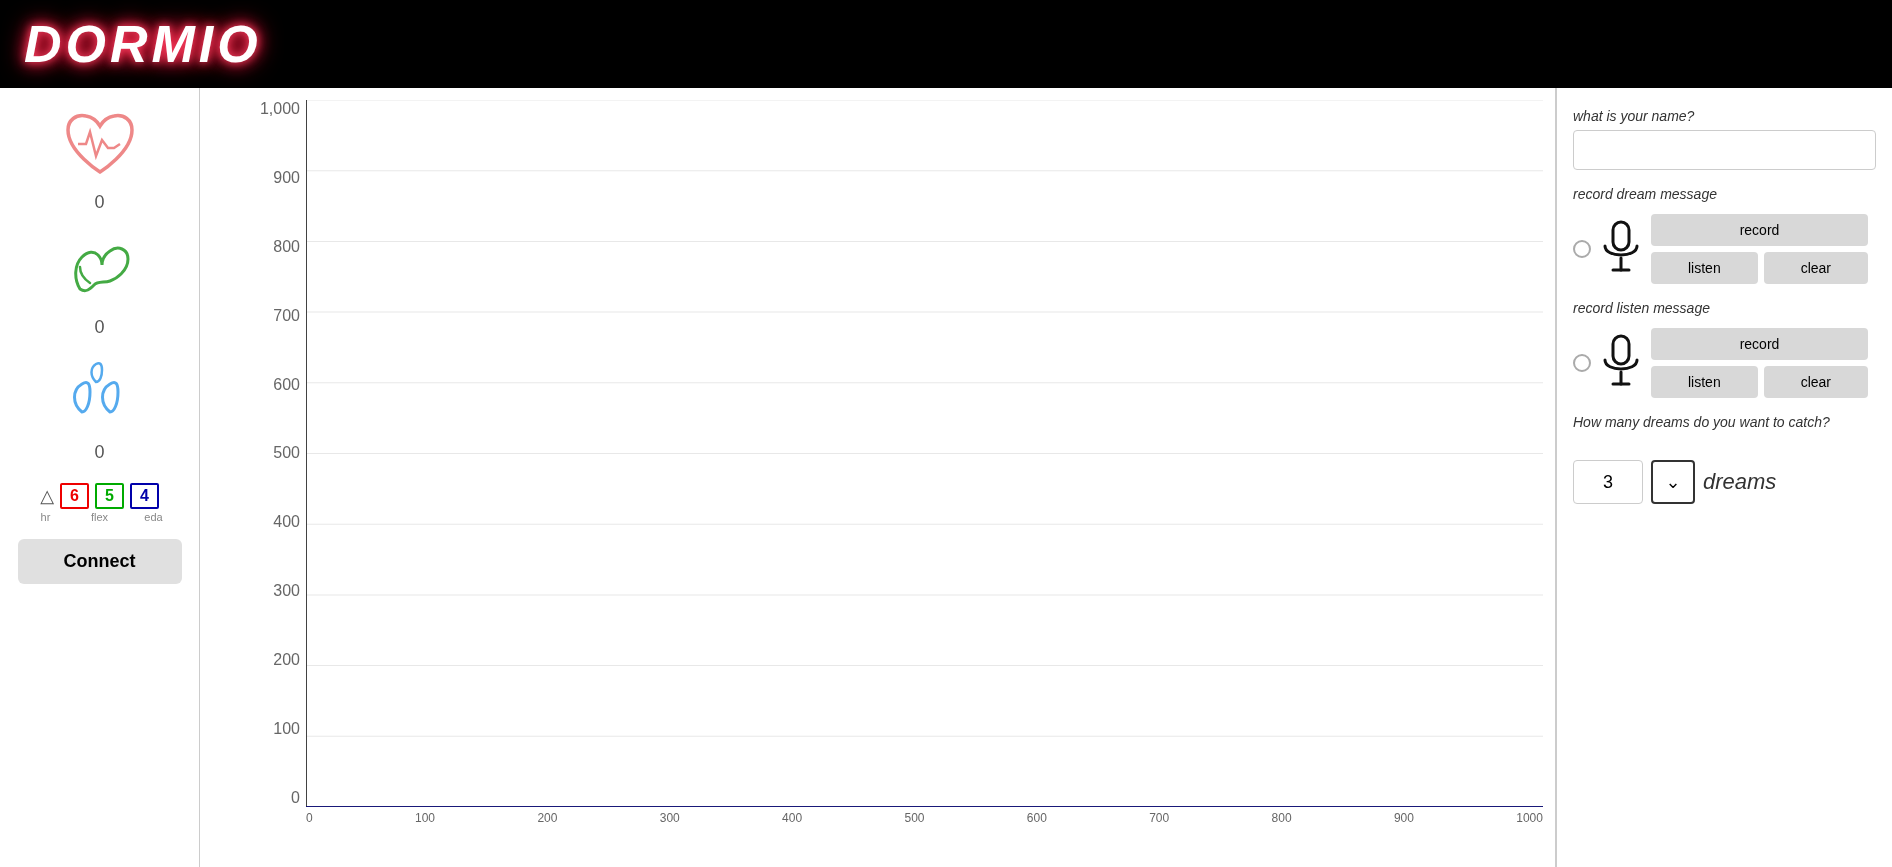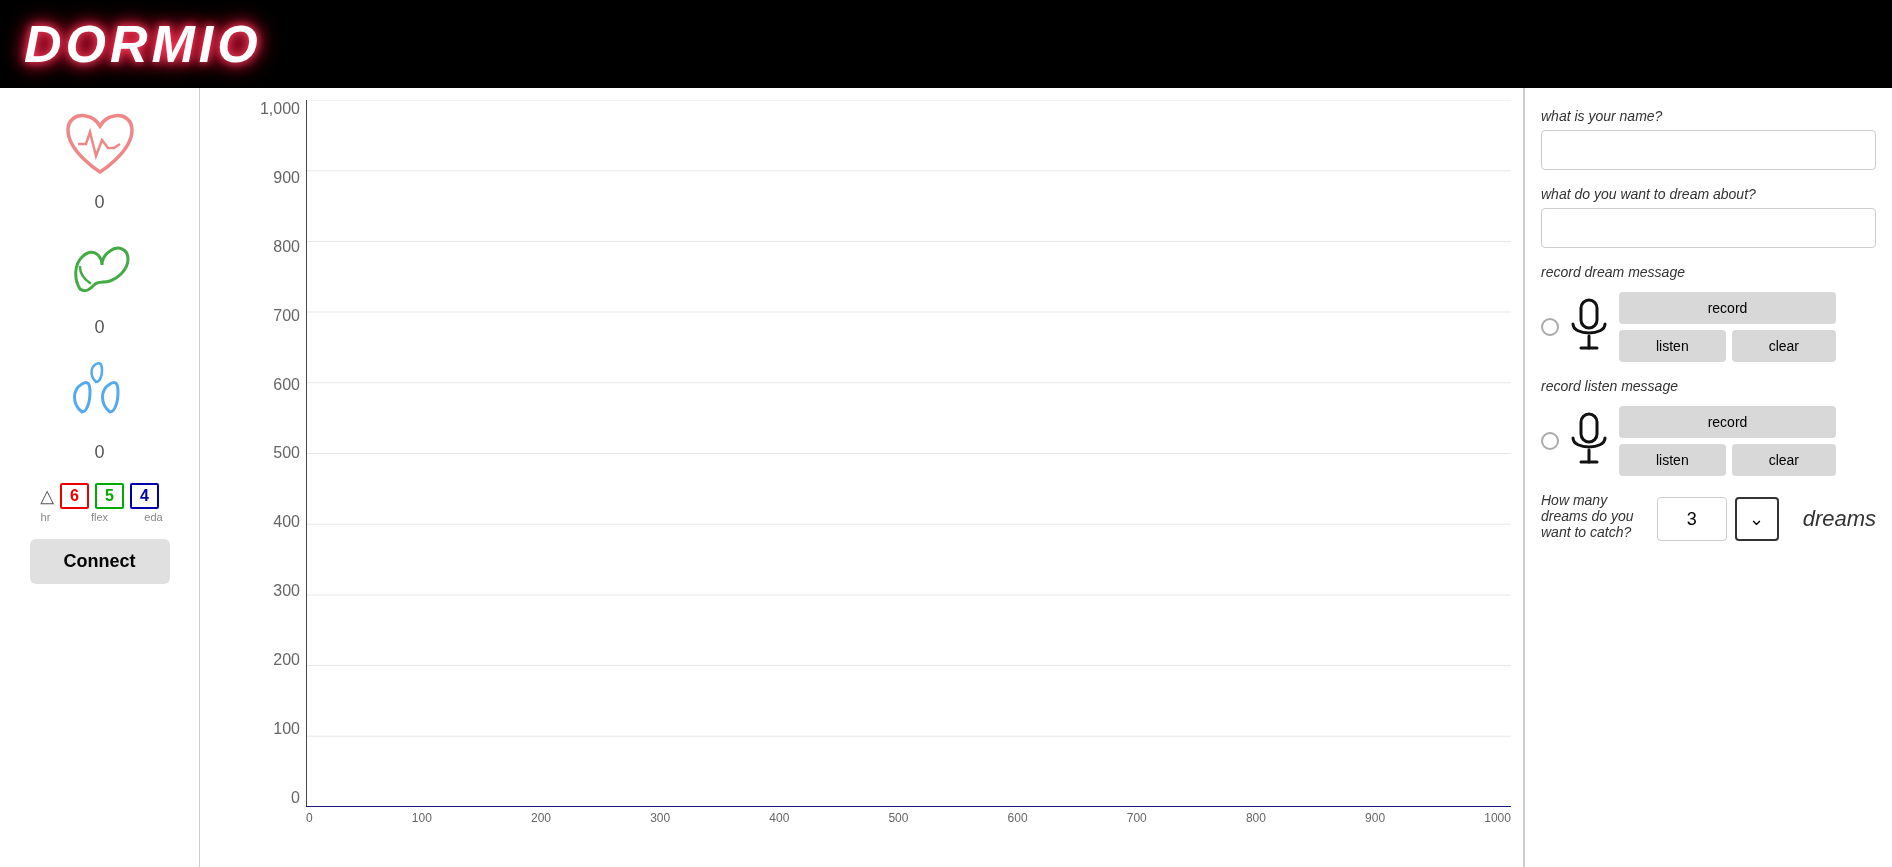--- a/index.html
+++ b/index.html
@@ -87,21 +87,21 @@
       gap: 20px;
       margin-top: 2px;
       font-size: 11px;
       color: #888;
     }
     .channel-labels span { width: 34px; text-align: center; }
 
     
     .connect-btn {
       margin-top: 16px;
-      width: 140px;
+      width: 164px;
       padding: 12px 0;
       background: #e0e0e0;
       border: none;
       border-radius: 6px;
       font-size: 18px;
       font-weight: bold;
       cursor: pointer;
     }
 
     
@@ -151,21 +151,21 @@
     .chart-svg-wrapper {
       position: absolute;
       left: 50px;
       top: 0;
       right: 0;
       bottom: 28px;
     }
 
     
     #right-panel {
-      width: 368px;
+      width: 336px;
       background: #fff;
       border-left: 1px solid #ccc;
       padding: 20px 16px;
       display: flex;
       flex-direction: column;
       gap: 16px;
       flex-shrink: 0;
       overflow-y: auto;
     }
 
@@ -223,22 +223,22 @@
       border-radius: 4px;
       background: #d8d8d8;
       font-size: 14px;
       cursor: pointer;
       min-width: 80px;
       text-align: center;
     }
 
     .dreams-section {
       display: flex;
-      flex-direction: row;
-      gap: 12px;
+      flex-direction: column;
+      gap: 24px;
     }
 
     .dreams-controls {
       display: flex;
       align-items: center;
       gap: 8px;
     }
 
     .dreams-input {
       width: 70px;
@@ -260,21 +260,20 @@
       align-items: center;
       justify-content: center;
       cursor: pointer;
       font-size: 18px;
     }
 
     .dreams-label {
       font-size: 22px;
       font-style: italic;
       color: #333;
-      margin-left: 16px;
     }
 
     
     .grid-line {
       stroke: #e8e8e8;
       stroke-width: 1;
     }
     .axis-line {
       stroke: #333;
       stroke-width: 1.5;
@@ -401,24 +400,20 @@
 
   <div style="width:1px; background:#ccc; flex-shrink:0;"></div>
 
   <div id="right-panel">
 
     <div>
       <div class="form-label">what is your name?</div>
       <input type="text" class="form-input" placeholder="" style="">
     </div>
 
-    <div>
-      <div class="form-label">what do you want to dream about?</div>
-      <input type="text" class="form-input" placeholder="" style="">
-    </div>
 
     <div class="record-section">
       <div class="form-label">record dream message</div>
       <div class="record-controls">
         <div class="radio-dot"></div>
         <div class="mic-icon">
           <svg viewBox="0 0 44 54" fill="none" xmlns="http://www.w3.org/2000/svg">
             <rect x="14" y="2" width="16" height="28" rx="8" stroke="#111" stroke-width="3" fill="none"></rect>
             <path d="M6 26 C6 38 38 38 38 26" stroke="#111" stroke-width="3" fill="none" stroke-linecap="round"></path>
             <line x1="22" y1="38" x2="22" y2="50" stroke="#111" stroke-width="3" stroke-linecap="round"></line>

